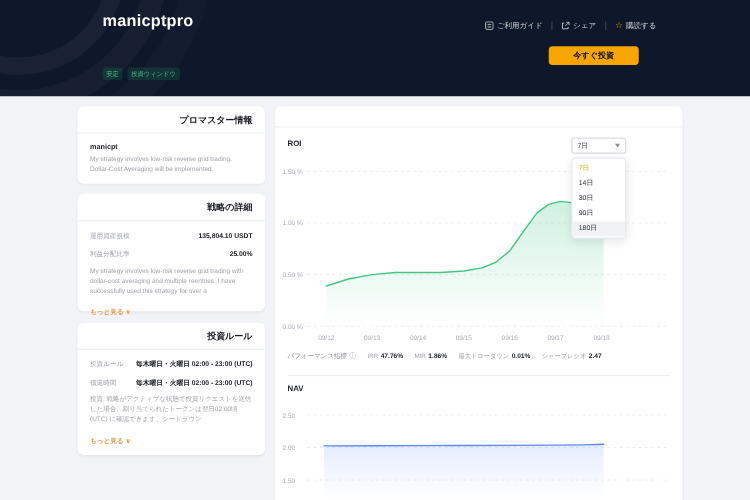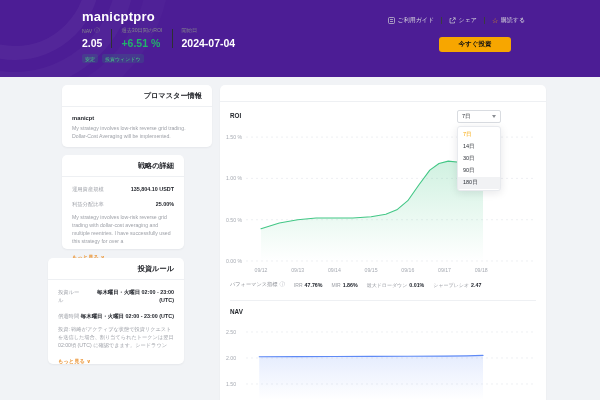--- a/index.html
+++ b/index.html
@@ -1,20 +1,20 @@
 <!DOCTYPE html>
 <html><head>
 <meta charset="utf-8">
 <style>
   * { margin:0; padding:0; box-sizing:border-box; }
   html,body { width:600px; height:400px; overflow:hidden; }
   body { position:relative; background:#f1f3f6; font-family:"Liberation Sans","DejaVu Sans",sans-serif; }
 
   
-  .topbar { position:absolute; left:0; top:0; width:600px; height:77px; background:#4c1d95; overflow:hidden; }
+  .topbar { position:absolute; left:0; top:0; width:600px; height:77px; background:#0f172a; overflow:hidden; }
   .swirl { position:absolute; border-radius:50%; border:14px solid rgba(255,255,255,0.045); }
   .swirl.s1 { width:170px; height:170px; left:-70px; top:-110px; }
   .swirl.s2 { width:240px; height:240px; left:-105px; top:-150px; border-width:18px; border-color:rgba(255,255,255,0.03);}
   .swirl.s3 { width:310px; height:310px; left:-140px; top:-190px; border-width:22px; border-color:rgba(255,255,255,0.02);}
   .h-title { position:absolute; left:82px; top:9px; font-size:13px; font-weight:bold; color:#ffffff; letter-spacing:.2px; }
   .h-stats { position:absolute; left:82px; top:27px; display:flex; gap:9px; }
   .stat { display:flex; flex-direction:column; }
   .s-label { font-size:5.2px; color:#84878c; display:flex; align-items:center; gap:2px; }
   .s-value { font-size:10.5px; font-weight:bold; color:#ffffff; margin-top:2.5px; }
   .s-value.green { color:#21b26b; }
@@ -63,43 +63,20 @@
 </head>
 <body>
 
 <header class="topbar">
   <div class="swirl s1"></div>
   <div class="swirl s2"></div>
   <div class="swirl s3"></div>
 
   <div class="h-title">manicptpro</div>
 
-  <div class="h-stats">
-    <div class="stat">
-      <div class="s-label">
-          <span>NAV</span>
-          <span class="info-i">ⓘ</span>
-        </div>
-      <div class="s-value">2.05</div>
-    </div>
-    <div class="vdiv"></div>
-    <div class="stat">
-      <div class="s-label">
-          <span>過去30日間のROI</span>
-        </div>
-      <div class="s-value green">+6.51 %</div>
-    </div>
-    <div class="vdiv"></div>
-    <div class="stat">
-      <div class="s-label">
-          <span>開始日</span>
-        </div>
-      <div class="s-value">2024-07-04</div>
-    </div>
-  </div>
 
   <div class="h-badges">
       <span class="badge">安定</span>
       <span class="badge">投資ウィンドウ</span>
     </div>
 
   <div class="h-links">
     <div class="h-link">
       <svg width="7" height="7" viewBox="0 0 7 7">
           <rect x="0.5" y="0.5" width="6" height="6" rx="1" fill="none" stroke="#cfd1d4" stroke-width="0.7"></rect>
@@ -127,37 +104,37 @@
   <button class="invest-btn">今すぐ投資</button>
 </header>
 
 <section class="card" id="card-master" style="left:62px; top:85px; width:150px; height:62px;">
   <div class="card-title">プロマスター情報</div>
   <div class="card-divider"></div>
   <div class="master-name">manicpt</div>
   <div class="desc">My strategy involves low-risk reverse grid trading. Dollar-Cost Averaging will be implemented.</div>
 </section>
 
-<section class="card" id="card-details" style="left:62px; top:155px; width:122px; height:94px;">
+<section class="card" id="card-details" style="left:62px; top:155px; width:150px; height:94px;">
   <div class="card-title">戦略の詳細</div>
   <div class="card-divider"></div>
   <div style="height:4px"></div>
   <div class="kv">
     <span class="k">運用資産規模</span>
     <span class="v">135,804.10 USDT</span>
   </div>
   <div class="kv">
     <span class="k">利益分配比率</span>
     <span class="v">25.00%</span>
   </div>
   <div class="desc" style="margin-top:2px">My strategy involves low-risk reverse grid trading with dollar-cost averaging and multiple reentries. I have successfully used this strategy for over a</div>
   <span class="more">もっと見る ∨</span>
 </section>
 
-<section class="card" id="card-rules" style="left:48px; top:258px; width:136px; height:106px;">
+<section class="card" id="card-rules" style="left:62px; top:258px; width:150px; height:106px;">
   <div class="card-title">投資ルール</div>
   <div class="card-divider"></div>
   <div style="height:4px"></div>
   <div class="kv">
     <span class="k">投資ルール</span>
     <span class="v">毎木曜日・火曜日 02:00 - 23:00 (UTC)</span>
   </div>
   <div class="kv">
     <span class="k">償還時間</span>
     <span class="v">毎木曜日・火曜日 02:00 - 23:00 (UTC)</span>

